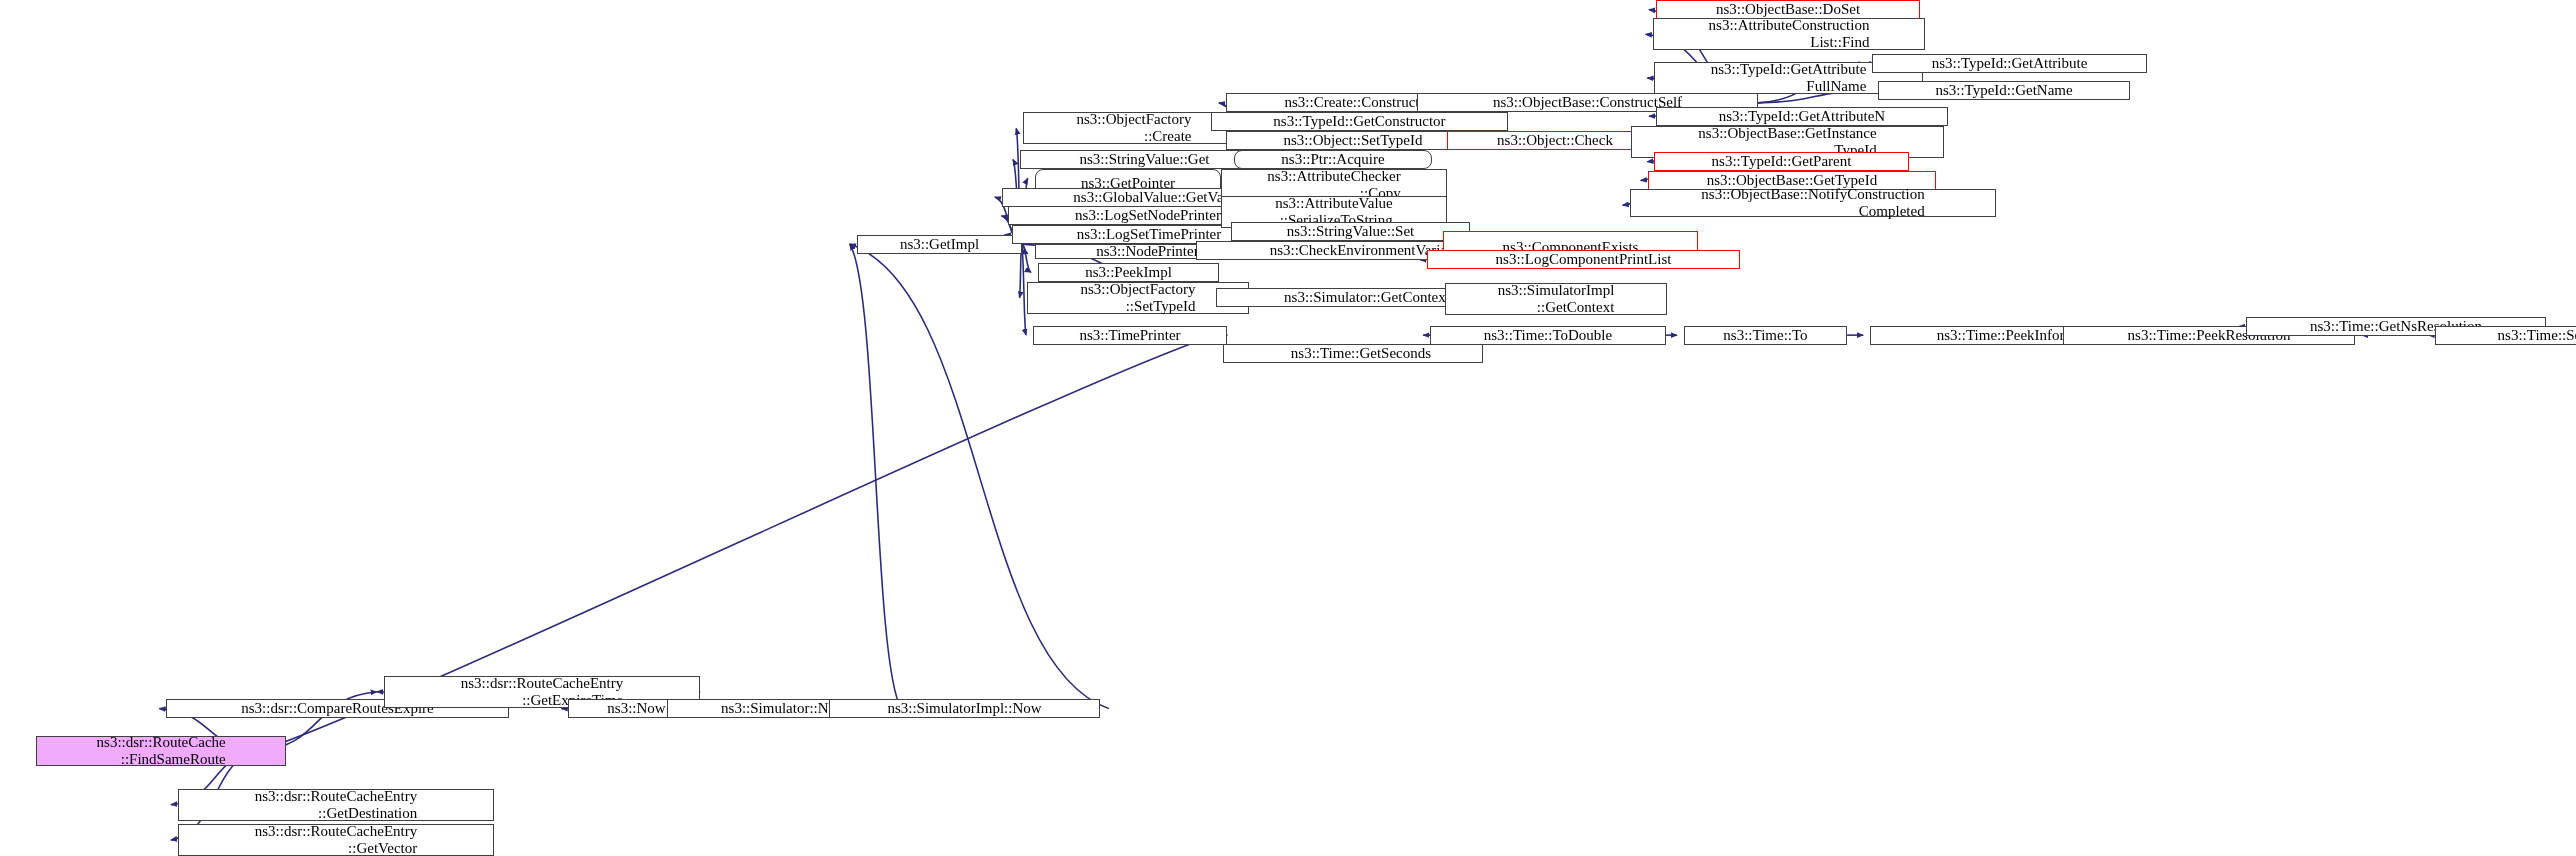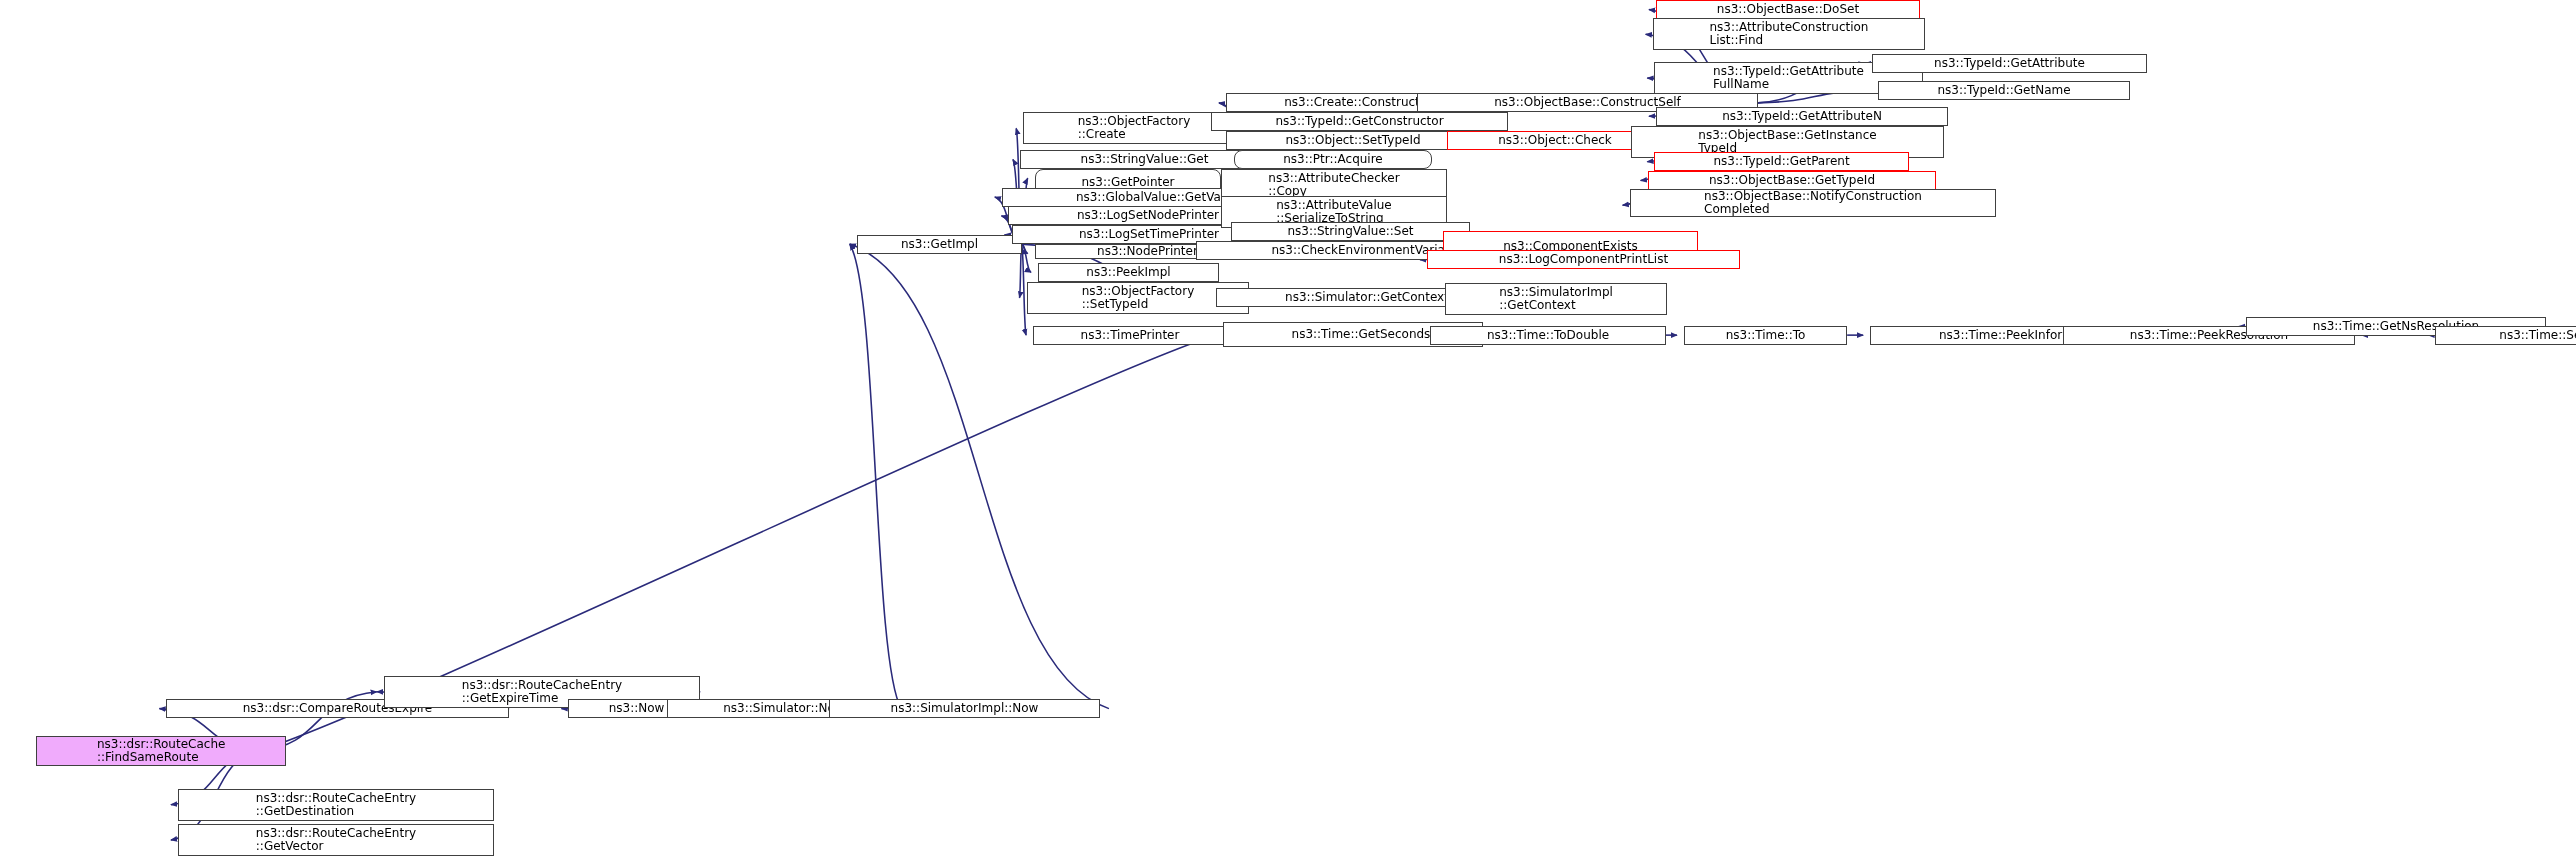--- a/index.html
+++ b/index.html
@@ -1,21 +1,21 @@
 <!DOCTYPE html>
 <html style="font-size:12.6px"><head>
 <meta charset="utf-8">
 <style>
   html,body{margin:0;padding:0;background:#ffffff;}
   #canvas{position:relative;width:2576px;height:857px;background:#ffffff;
           font-family:"DejaVu Sans","Liberation Sans",sans-serif;overflow:hidden;}
   svg.edges{position:absolute;left:0;top:0;width:2576px;height:857px;pointer-events:none;}
   .node{position:absolute;box-sizing:border-box;border:1.2px solid #000000;background:#ffffff;
-        display:flex;align-items:center;justify-content:center;text-align:left;
-        font-size:12px;line-height:1.12;color:#000000;white-space:pre-line;padding:0.8px 3.1px;}
+        display:flex;align-items:center;justify-content:center;text-align:right;
+        font-size:15px;line-height:1.12;color:#000000;white-space:pre-line;padding:0.8px 3.1px;font-family:Liberation Serif, serif;}
   .node.red{border-color:#ff0000;}
   .node.cur{background:#f0abfc;border-color:#404040;margin-left:28px;}
   .node.grey{border-color:#404040;}
 </style>
 </head>
 <body>
 
 <div id="canvas">
   <svg class="edges" viewBox="0 0 3283 1092">
     <defs>
@@ -111,21 +111,21 @@
       <div class="node grey" style="left: 1211px; top: 112px; width: 297px; height: 19px;">ns3::TypeId::GetConstructor</div>
       <div class="node grey" style="left: 1226px; top: 131px; width: 254px; height: 19px;">ns3::Object::SetTypeId</div>
       <div class="node grey" style="left: 1234px; top: 150px; width: 198px; height: 19px; border-radius: 8px;">ns3::Ptr::Acquire</div>
       <div class="node grey" style="left: 1221px; top: 169px; width: 226px; height: 32px;">ns3::AttributeChecker
 ::Copy</div>
       <div class="node grey" style="left: 1221px; top: 196px; width: 226px; height: 32px;">ns3::AttributeValue
 ::SerializeToString</div>
       <div class="node grey" style="left: 1231px; top: 222px; width: 239px; height: 19px;">ns3::StringValue::Set</div>
       <div class="node grey" style="left: 1196px; top: 241px; width: 349px; height: 19px;">ns3::CheckEnvironmentVariables</div>
       <div class="node grey" style="left: 1216px; top: 288px; width: 302px; height: 19px;">ns3::Simulator::GetContext</div>
-      <div class="node grey" style="left: 1223px; top: 322px; width: 260px; height: 25px; padding-left: 19px;">ns3::Time::GetSeconds</div>
+      <div class="node grey" style="left: 1223px; top: 344px; width: 260px; height: 19px; padding-left: 19px;">ns3::Time::GetSeconds</div>
       <div class="node grey" style="left: 1417px; top: 93px; width: 341px; height: 19px;">ns3::ObjectBase::ConstructSelf</div>
       <div class="node red" style="left: 1447px; top: 131px; width: 216px; height: 19px;">ns3::Object::Check</div>
       <div class="node red" style="left: 1443px; top: 231px; width: 255px; height: 32px;">ns3::ComponentExists</div>
       <div class="node red" style="left: 1427px; top: 250px; width: 313px; height: 19px;">ns3::LogComponentPrintList</div>
       <div class="node grey" style="left: 1445px; top: 283px; width: 222px; height: 32px;">ns3::SimulatorImpl
 ::GetContext</div>
       <div class="node red" style="left: 1656px; top: 0px; width: 264px; height: 19px;">ns3::ObjectBase::DoSet</div>
       <div class="node grey" style="left: 1653px; top: 18px; width: 272px; height: 32px;">ns3::AttributeConstruction
 List::Find</div>
       <div class="node grey" style="left: 1654px; top: 62px; width: 269px; height: 32px;">ns3::TypeId::GetAttribute

